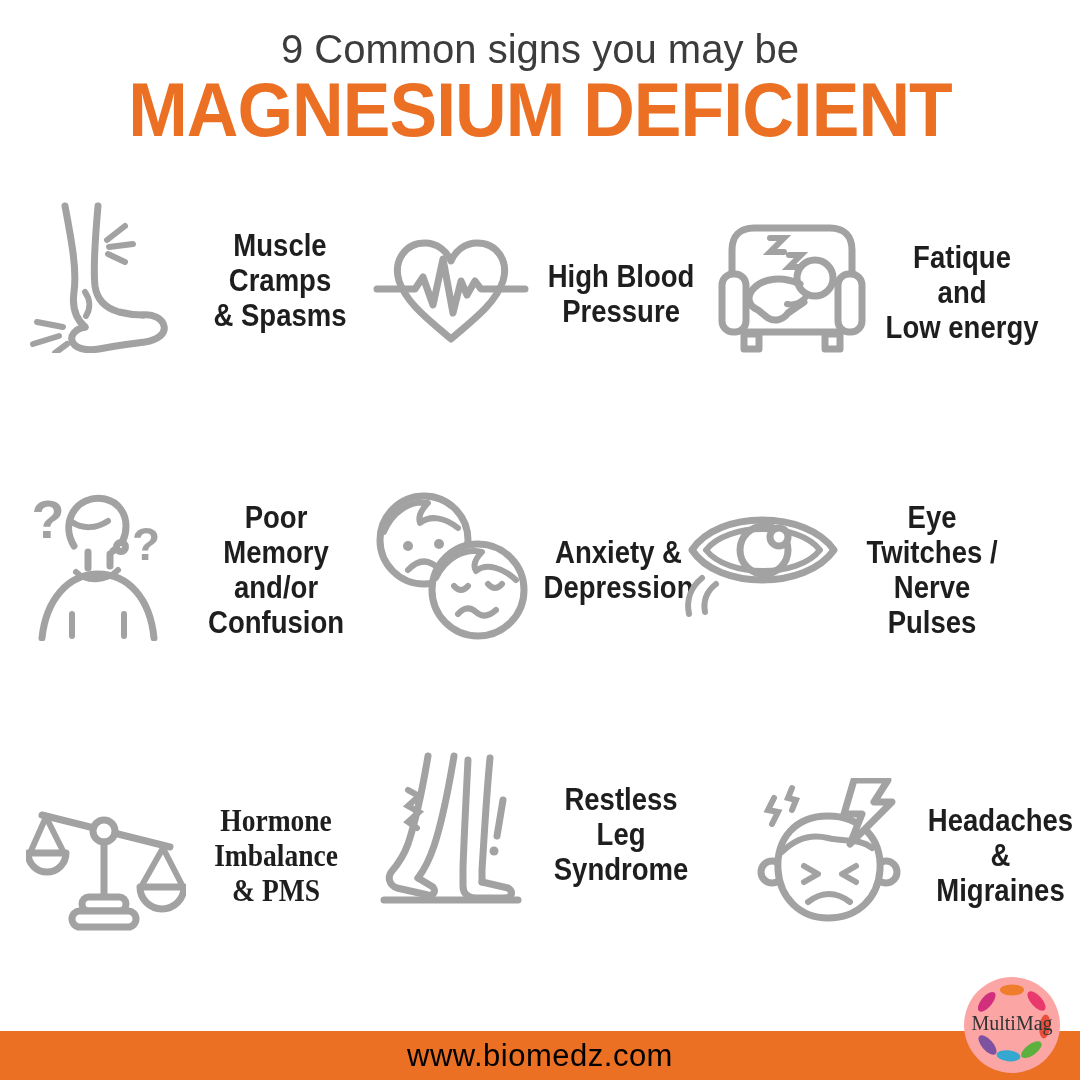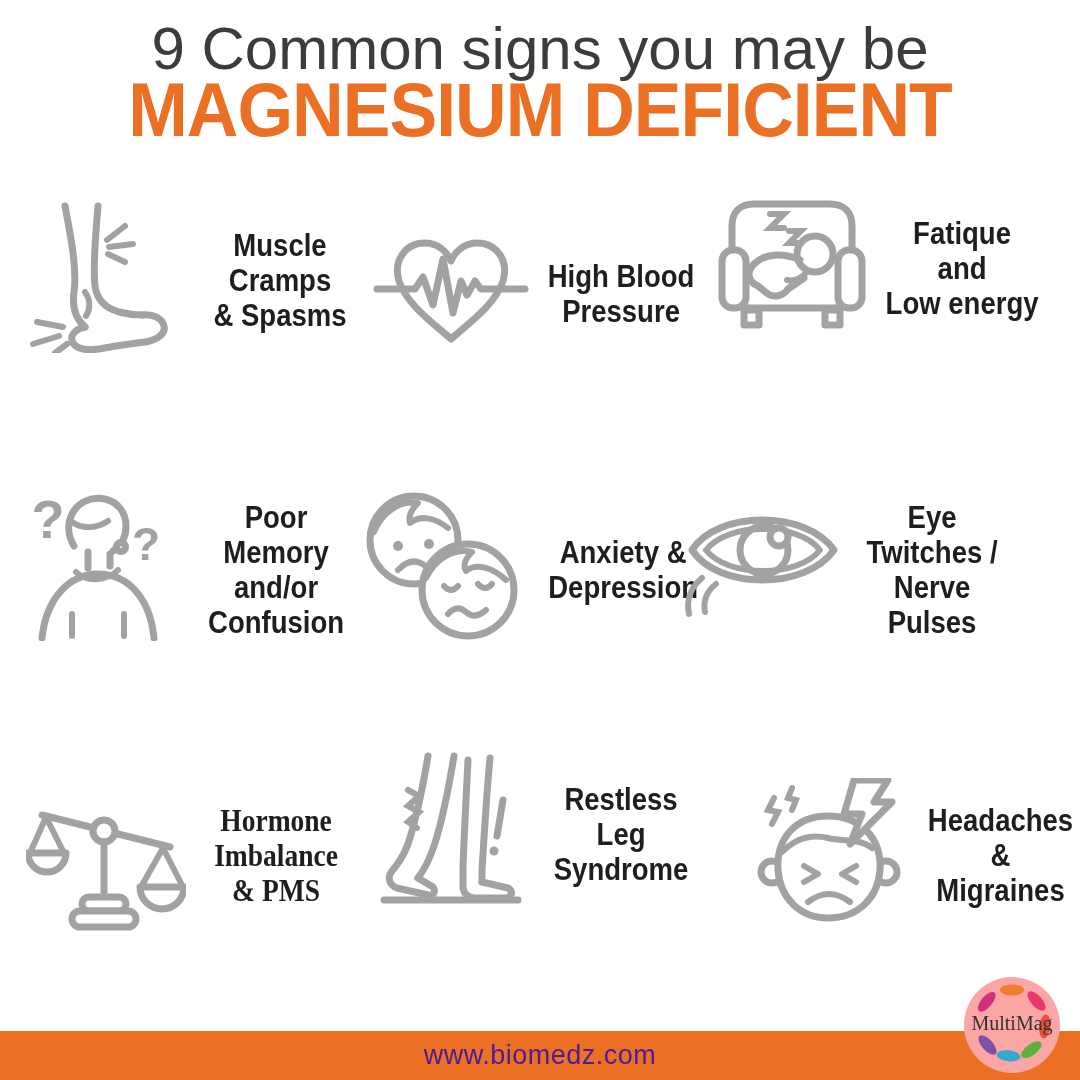--- a/index.html
+++ b/index.html
@@ -3,21 +3,21 @@
 <meta charset="utf-8">
 <style>
   html,body{margin:0;padding:0;}
   body{
     width:1080px;height:1080px;position:relative;overflow:hidden;
     background:#ffffff;font-family:"Liberation Sans",sans-serif;
     --accent:#EB7024;--icon-gray:#A2A2A2;
   }
   .title1{
     position:absolute;top:24px;left:0;width:1080px;text-align:center;
-    font-size:60px;line-height:50px;color:#3C3C3C;letter-spacing:0px;
+    font-size:40px;line-height:50px;color:#3C3C3C;letter-spacing:0px;
   }
   .title2{
     position:absolute;top:68px;left:0;width:1080px;text-align:center;
     font-size:76px;line-height:84px;font-weight:bold;color:var(--accent);
     transform:scaleX(0.94);transform-origin:50% 50%;letter-spacing:-1px;
   }
   .cell{
     position:absolute;width:340px;display:flex;align-items:center;
   }
   .icon-slot{display:flex;align-items:flex-start;justify-content:center;width:100%;}
@@ -31,21 +31,21 @@
   .icon .s{fill:none;stroke:var(--icon-gray);stroke-width:7;stroke-linecap:round;stroke-linejoin:round;}
   .icon .sq{fill:none;stroke:var(--icon-gray);stroke-width:7;stroke-linecap:round;stroke-linejoin:miter;}
   .icon .sf{fill:#ffffff;stroke:var(--icon-gray);stroke-width:7;stroke-linecap:round;stroke-linejoin:round;}
   .icon .f{fill:var(--icon-gray);stroke:none;}
   .icon .thin{stroke-width:6;}
   .icon text.q{fill:var(--icon-gray);font-weight:bold;font-family:"Liberation Sans",sans-serif;}
   .footer-bar{
     position:absolute;left:0;top:1031px;width:1080px;height:49px;background:var(--accent);
   }
   .footer-url{
-    width:100%;text-align:center;color:#4c1d95;font-size:27px;line-height:49px;letter-spacing:0.5px;
+    width:100%;text-align:center;color:#000000;font-size:31px;line-height:49px;letter-spacing:0.5px;
   }
   .logo{
     position:absolute;left:964px;top:977px;width:96px;height:96px;border-radius:50%;
     background:#fca5a5;z-index:2;
   }
   .logo text{
     font-family:"Liberation Serif","DejaVu Serif",serif;font-size:20px;fill:#333333;
   }
 </style>
 </head>
@@ -77,21 +77,21 @@
       <path class="s" d="M80,122 C62,106 36,88 28,64 C22,44 34,26 54,26 C66,26 76,34 80,44 C84,34 94,26 106,26 C126,26 138,44 132,64 C124,88 98,106 80,122"></path>
       <path class="s" d="M6,72 L44,72 L52,60 L62,88 L72,42 L82,96 L90,64 L96,78 L104,64 L110,72 L154,72"></path>
     </svg>
   </div>
   <div class="caption">
     <div>High Blood Pressure</div>
     <div></div>
   </div>
 </div>
 
-<div class="cell row1" style="left:711px;top:186px;">
+<div class="cell row1" style="left:711px;top:210px;">
   <div class="icon-slot">
     <svg class="icon" width="160" height="145" viewBox="0 0 160 145" style="margin-top:4px">
       <path class="s" d="M20,98 L20,36 C20,22 28,14 42,14 L118,14 C132,14 140,22 140,36 L140,98"></path>
       <rect class="sf" x="10" y="60" width="24" height="58" rx="11"></rect>
       <rect class="sf" x="126" y="60" width="24" height="58" rx="11"></rect>
       <path class="s" d="M34,118 L126,118"></path>
       <rect class="s" x="32" y="120" width="15" height="15"></rect>
       <rect class="s" x="113" y="120" width="15" height="15"></rect>
       <circle class="sf" cx="103" cy="64" r="18"></circle>
       <path class="s" d="M88,70 C70,62 52,64 42,74 C34,82 36,92 46,96 L56,104 C63,108 71,106 76,99 L92,88"></path>
@@ -118,21 +118,21 @@
       <path class="s" d="M16,152 C20,114 42,88 72,88 C102,88 124,112 128,152"></path>
       <path class="s thin" d="M46,128 L46,150 M98,128 L98,150"></path>
     </svg>
   </div>
   <div class="caption">
     <div>Poor Memory and/or</div>
     <div>Confusion</div>
   </div>
 </div>
 
-<div class="cell row2" style="left:356px;top:486px;gap:15px;">
+<div class="cell row2" style="left:366px;top:486px;">
   <div class="icon-slot">
     <svg class="icon" width="165" height="158" viewBox="0 0 165 158">
       <circle class="sf" cx="58" cy="54" r="44"></circle>
       <path class="s thin" d="M18,46 C26,26 44,14 62,17 C55,24 52,31 54,37 C64,29 78,31 92,42"></path>
       <circle class="f" cx="42" cy="60" r="5"></circle>
       <circle class="f" cx="73" cy="58" r="5"></circle>
       <path class="s thin" d="M42,84 Q57,68 72,82"></path>
       <circle class="sf" cx="112" cy="104" r="46"></circle>
       <path class="s thin" d="M70,92 C80,72 98,62 116,66 C109,73 107,80 110,85 C120,77 136,81 150,94"></path>
       <path class="s thin" d="M88,100 Q95,108 102,100 M122,98 Q129,106 136,98"></path>

